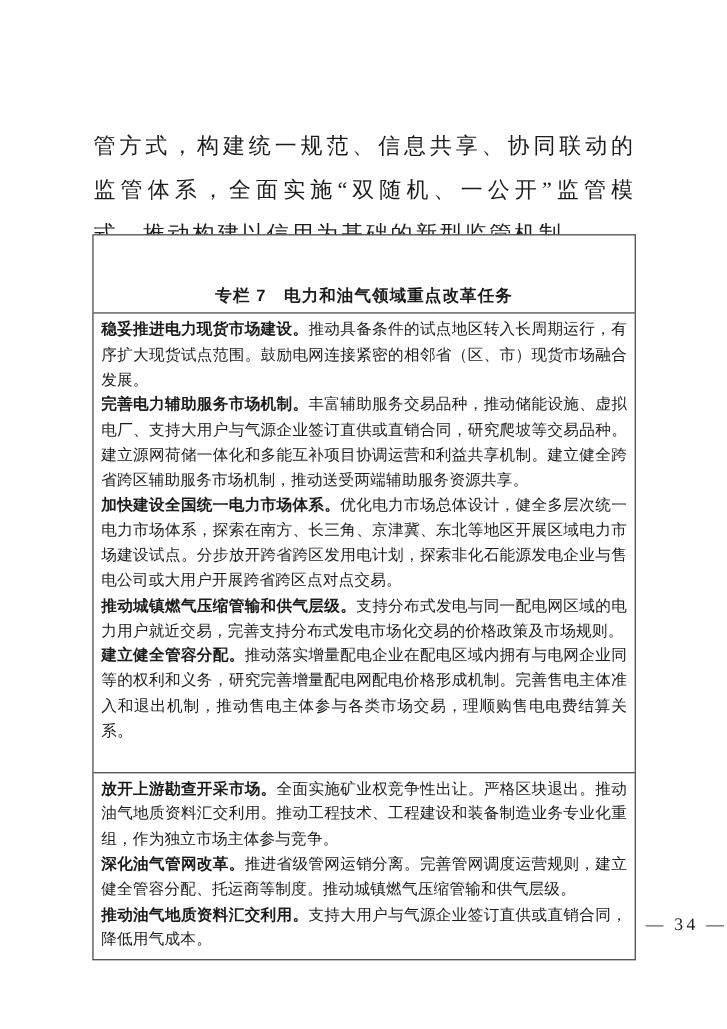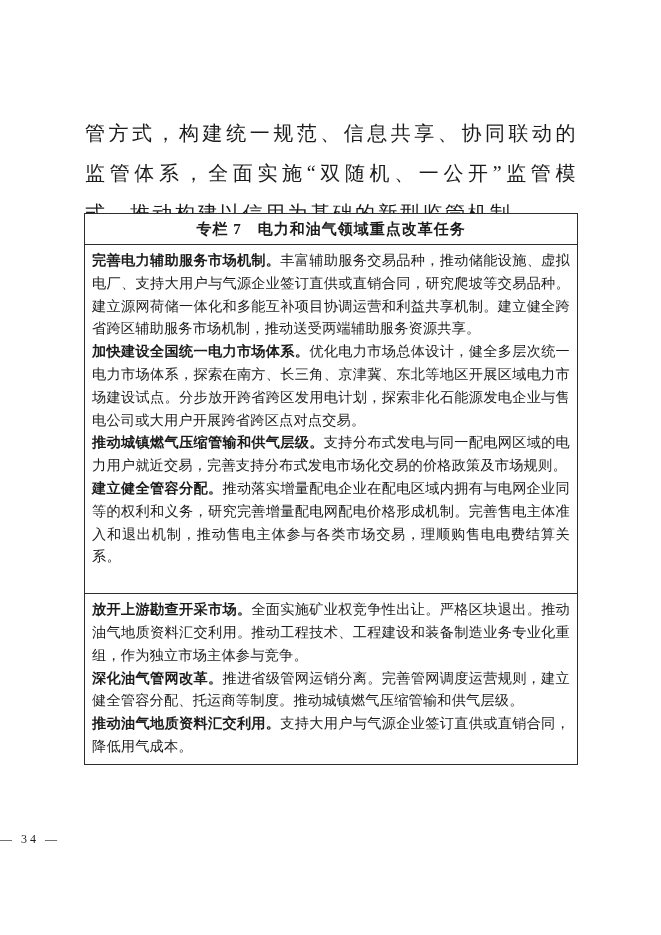--- a/index.html
+++ b/index.html
@@ -23,27 +23,28 @@
   }
   .box {
     position: absolute;
     left: 84px;
     top: 213px;
     width: 494px;
     border: 1.5px solid #2e2e2e;
     background: #ffffff;
   }
   .box-title {
-    font-family: Liberation Serif, serif;
+    font-family: Liberation Sans, sans-serif;
     font-weight: bold;
     font-size: 15px;
     text-align: center;
     padding: 6px 0 5px 0;
     border-bottom: 1.5px solid #2e2e2e;
     letter-spacing: 1px;
+    margin-top: 40px;
   }
   .box-section {
     padding: 4px 7px 6px 7px;
     font-size: 14.2px;
     line-height: 22.8px;
     text-align: justify;
     letter-spacing: 0.2px;
   }
   .box-section + .box-section {
     border-top: 1.5px solid #2e2e2e;
@@ -52,34 +53,35 @@
   .para { text-align: justify; }
   .para-lead {
     font-family: "Liberation Sans", "DejaVu Sans", sans-serif;
     font-weight: bold;
   }
   .page-number {
     position: absolute;
     left: 0;
     top: 832px;
     width: 100%;
-    text-align: left;
-    font-size: 12px;
+    text-align: right;
+    font-size: 16px;
     letter-spacing: 3px;
   }
 </style>
 </head>
 <body>
 
 <div class="intro">管方式，构建统一规范、信息共享、协同联动的监管体系，全面实施“双随机、一公开”监管模式，推动构建以信用为基础的新型监管机制。</div>
 
 <div class="box">
   <div class="box-title">专栏 7　电力和油气领域重点改革任务</div>
 
   <div class="box-section">
+    <div class="para"><span class="para-lead">稳妥推进电力现货市场建设。</span><span>推动具备条件的试点地区转入长周期运行，有序扩大现货试点范围。鼓励电网连接紧密的相邻省（区、市）现货市场融合发展。</span></div>
     <div class="para"><span class="para-lead">完善电力辅助服务市场机制。</span><span>丰富辅助服务交易品种，推动储能设施、虚拟电厂、支持大用户与气源企业签订直供或直销合同，研究爬坡等交易品种。建立源网荷储一体化和多能互补项目协调运营和利益共享机制。建立健全跨省跨区辅助服务市场机制，推动送受两端辅助服务资源共享。</span></div>
     <div class="para"><span class="para-lead">加快建设全国统一电力市场体系。</span><span>优化电力市场总体设计，健全多层次统一电力市场体系，探索在南方、长三角、京津冀、东北等地区开展区域电力市场建设试点。分步放开跨省跨区发用电计划，探索非化石能源发电企业与售电公司或大用户开展跨省跨区点对点交易。</span></div>
     <div class="para"><span class="para-lead">推动城镇燃气压缩管输和供气层级。</span><span>支持分布式发电与同一配电网区域的电力用户就近交易，完善支持分布式发电市场化交易的价格政策及市场规则。</span></div>
     <div class="para"><span class="para-lead">建立健全管容分配。</span><span>推动落实增量配电企业在配电区域内拥有与电网企业同等的权利和义务，研究完善增量配电网配电价格形成机制。完善售电主体准入和退出机制，推动售电主体参与各类市场交易，理顺购售电电费结算关系。</span></div>
   </div>
 
   <div class="box-section">
     <div class="para"><span class="para-lead">放开上游勘查开采市场。</span><span>全面实施矿业权竞争性出让。严格区块退出。推动油气地质资料汇交利用。推动工程技术、工程建设和装备制造业务专业化重组，作为独立市场主体参与竞争。</span></div>
     <div class="para"><span class="para-lead">深化油气管网改革。</span><span>推进省级管网运销分离。完善管网调度运营规则，建立健全管容分配、托运商等制度。推动城镇燃气压缩管输和供气层级。</span></div>
     <div class="para"><span class="para-lead">推动油气地质资料汇交利用。</span><span>支持大用户与气源企业签订直供或直销合同，降低用气成本。</span></div>

